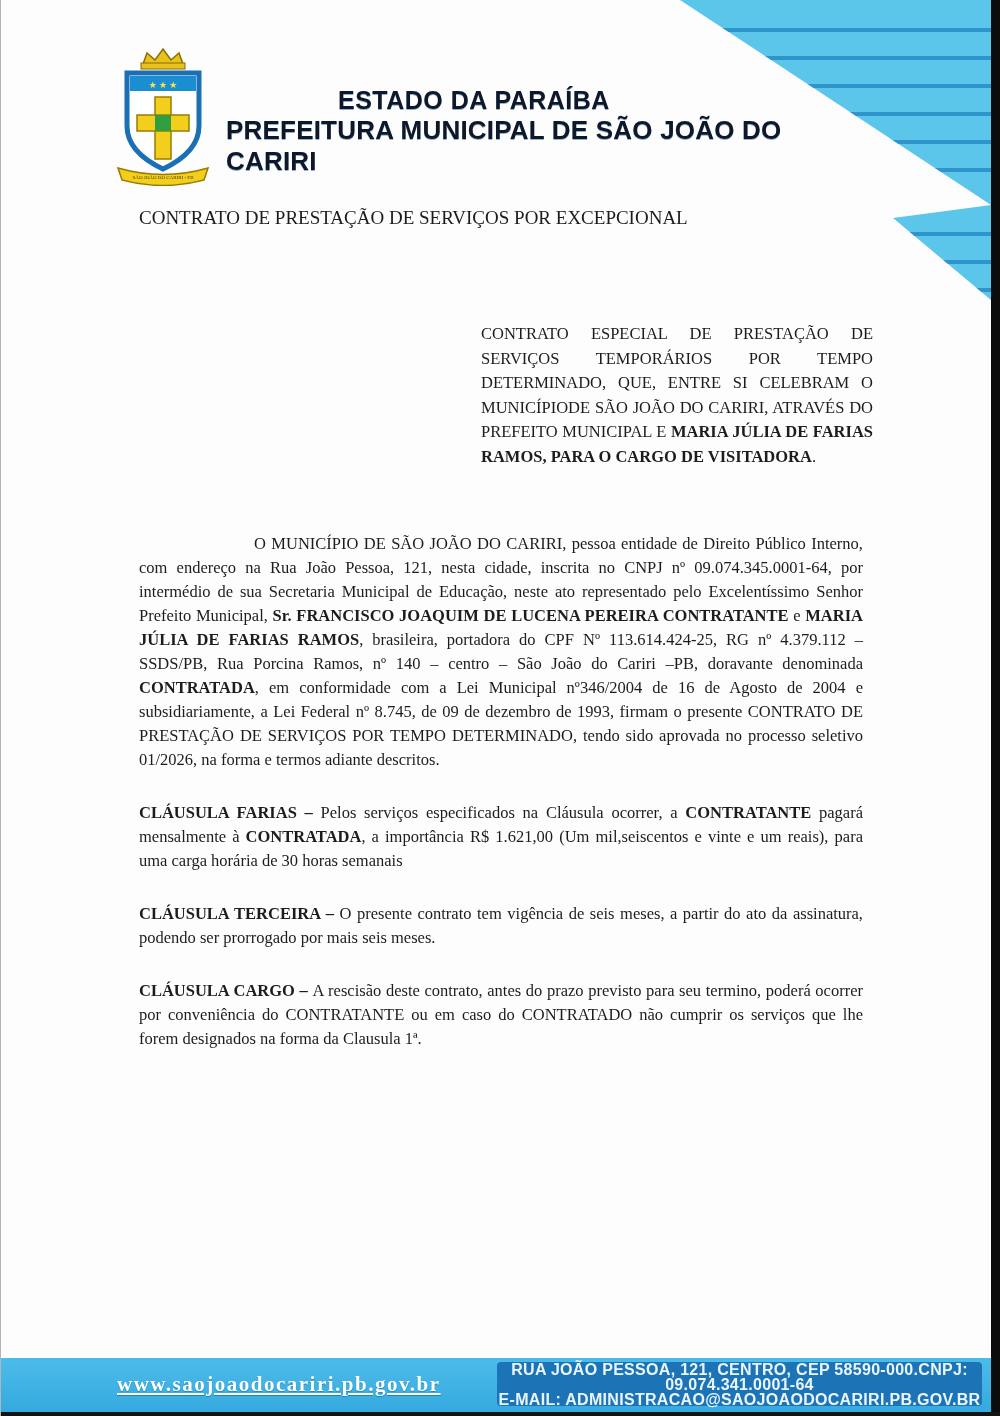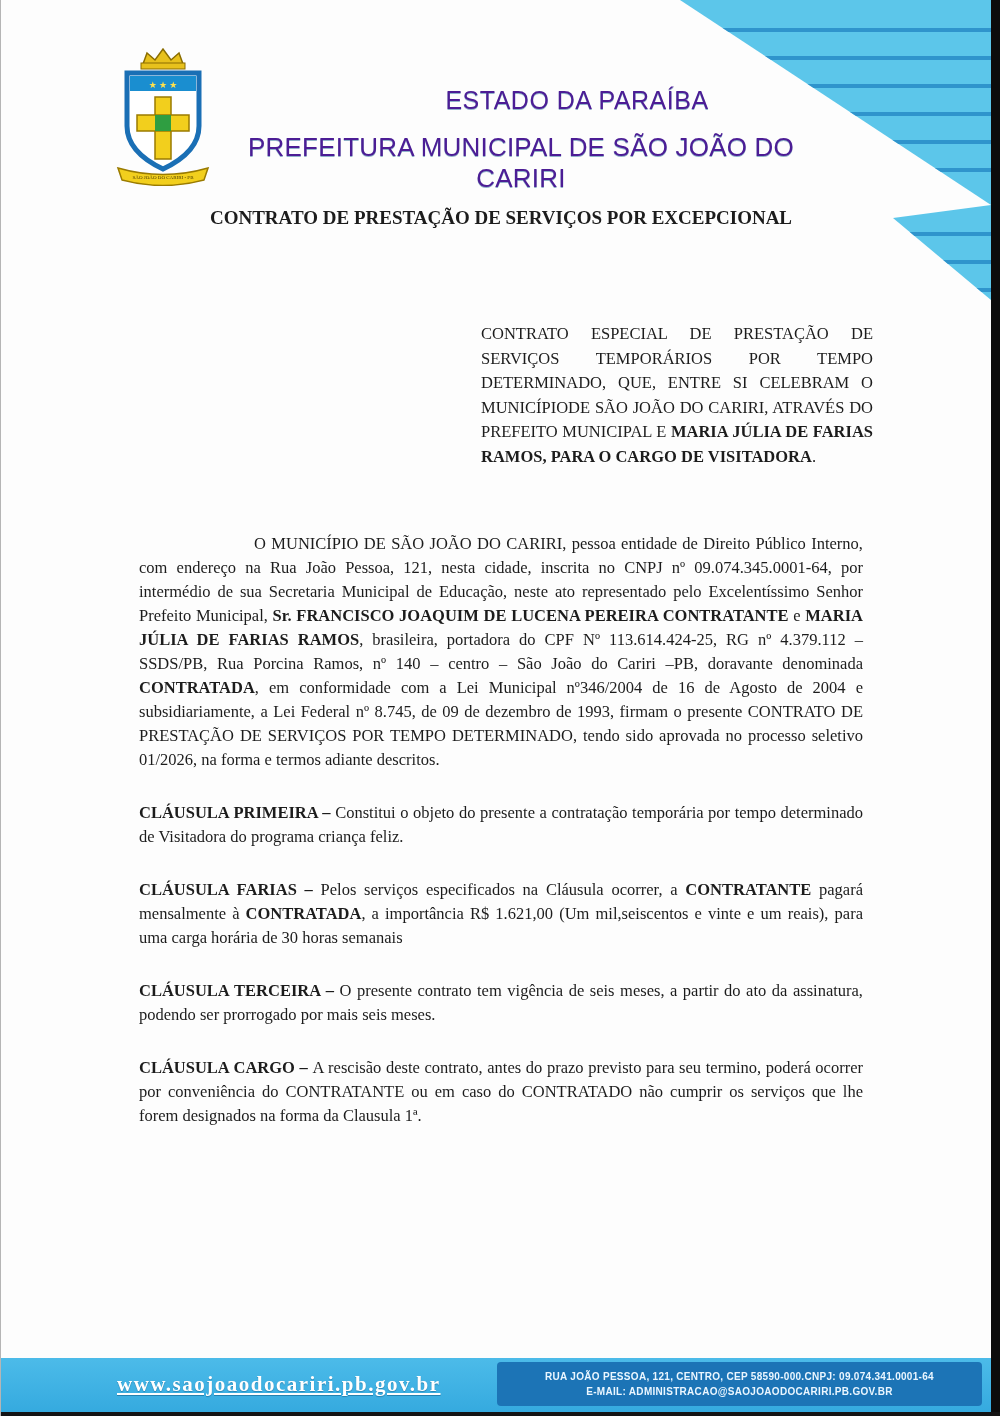--- a/index.html
+++ b/index.html
@@ -15,29 +15,29 @@
   }
   
   .scan-edge-right{position:absolute;top:0;right:0;width:9px;height:100%;background:#0c0c0c;}
   .scan-edge-bottom{position:absolute;left:0;bottom:0;width:100%;height:4px;background:#141414;}
 
   
   .corner-decoration{position:absolute;top:0;right:9px;}
 
   
   .header-logo{position:absolute;left:112px;top:46px;}
-  .header-text{position:absolute;left:225px;top:86px;width:590px;text-align:center;
-    font-family:"Liberation Sans", sans-serif;font-weight:normal;color:#4c1d95;
+  .header-text{position:absolute;left:225px;top:86px;width:590px;text-align:left;
+    font-family:"Liberation Sans", sans-serif;font-weight:bold;color:#0f172a;
     text-shadow:0 1px 0 rgba(16,92,140,.45);}
   .header-line1{font-size:25px;letter-spacing:.5px;padding-left:112px;}
-  .header-line2{font-size:26px;letter-spacing:.2px;margin-top:17px;}
+  .header-line2{font-size:26px;letter-spacing:.2px;margin-top:0;}
 
   
-  .doc-title{position:absolute;left:138px;top:204px;width:724px;text-align:center;
-    font-weight:bold;font-size:19px;line-height:27px;}
+  .doc-title{position:absolute;left:138px;top:204px;width:724px;
+    font-weight:normal;font-size:19px;line-height:27px;}
 
   
   .preamble{position:absolute;left:472px;top:322px;width:392px;
     font-size:16.5px;line-height:24.5px;text-align:justify;margin-left:8px;}
 
   
   .content{position:absolute;left:138px;top:532px;width:724px;
     font-size:16.5px;line-height:24px;text-align:justify;}
   .content p{margin:0 0 29px 0;}
   .body-paragraph{text-indent:115px;}
@@ -47,21 +47,21 @@
   .footer{position:absolute;left:0;bottom:4px;width:991px;height:54px;
     background:linear-gradient(180deg,#4cbbe9 0%,#35aadf 100%);
     font-family:"Liberation Sans", sans-serif;}
   .footer-website{position:absolute;left:116px;top:14px;
     font-family:"Liberation Serif", serif;font-weight:bold;font-size:21px;
     letter-spacing:1.5px;color:#ffffff;text-decoration:underline;
     text-shadow:0 1px 1px rgba(0,60,100,.4);}
   .footer-address{position:absolute;right:10px;top:4px;width:485px;height:44px;
     background:#1c74b6;border-radius:4px;color:#eaf6ff;
     display:flex;flex-direction:column;justify-content:center;align-items:center;
-    font-size:10px;font-weight:bold;letter-spacing:.3px;line-height:15px;text-align:center;}
+    font-size:16px;font-weight:bold;letter-spacing:.3px;line-height:15px;text-align:center;}
 </style>
 </head>
 <body>
 
 <div class="page">
 
   <svg class="corner-decoration" width="311" height="300" viewBox="0 0 311 300">
     <defs>
       <clipPath id="band1">
           <polygon points="0,0 311,0 311,205"></polygon>
@@ -108,21 +108,20 @@
   </div>
 
   <div class="doc-title">
     <div>CONTRATO DE PRESTAÇÃO DE SERVIÇOS POR EXCEPCIONAL</div>
   </div>
 
   <div class="preamble"><span>CONTRATO ESPECIAL DE PRESTAÇÃO DE SERVIÇOS TEMPORÁRIOS POR TEMPO DETERMINADO, QUE, ENTRE SI CELEBRAM O MUNICÍPIODE SÃO JOÃO DO CARIRI, ATRAVÉS DO PREFEITO MUNICIPAL E </span><span class="bold">MARIA JÚLIA DE FARIAS RAMOS, PARA O CARGO DE VISITADORA</span><span>.</span></div>
 
   <div class="content">
     <p class="body-paragraph"><span>O MUNICÍPIO DE SÃO JOÃO DO CARIRI, pessoa entidade de Direito Público Interno, com endereço na Rua João Pessoa, 121, nesta cidade, inscrita no CNPJ nº 09.074.345.0001-64, por intermédio de sua Secretaria Municipal de Educação, neste ato representado pelo Excelentíssimo Senhor Prefeito Municipal, </span><span class="bold">Sr. FRANCISCO JOAQUIM DE LUCENA PEREIRA CONTRATANTE</span><span> e </span><span class="bold">MARIA JÚLIA DE FARIAS RAMOS</span><span>, brasileira, portadora do CPF Nº 113.614.424-25, RG nº 4.379.112 – SSDS/PB, Rua Porcina Ramos, nº 140 – centro – São João do Cariri –PB, doravante denominada </span><span class="bold">CONTRATADA</span><span>, em conformidade com a Lei Municipal nº346/2004 de 16 de Agosto de 2004 e subsidiariamente, a Lei Federal nº 8.745, de 09 de dezembro de 1993, firmam o presente CONTRATO DE PRESTAÇÃO DE SERVIÇOS POR TEMPO DETERMINADO, tendo sido aprovada no processo seletivo 01/2026, na forma e termos adiante descritos.</span></p>
-    <p><span class="bold">CLÁUSULA PRIMEIRA – </span><span>Constitui o objeto do presente a contratação temporária por tempo determinado de Visitadora do programa criança feliz.</span></p>
     <p><span class="bold">CLÁUSULA FARIAS – </span><span>Pelos serviços especificados na Cláusula ocorrer, a </span><span class="bold">CONTRATANTE</span><span> pagará mensalmente à </span><span class="bold">CONTRATADA</span><span>, a importância R$ 1.621,00 (Um mil,seiscentos e vinte e um reais), para uma carga horária de 30 horas semanais</span></p>
     <p><span class="bold">CLÁUSULA TERCEIRA – </span><span>O presente contrato tem vigência de seis meses, a partir do ato da assinatura, podendo ser prorrogado por mais seis meses.</span></p>
     <p><span class="bold">CLÁUSULA CARGO – </span><span>A rescisão deste contrato, antes do prazo previsto para seu termino, poderá ocorrer por conveniência do CONTRATANTE ou em caso do CONTRATADO não cumprir os serviços que lhe forem designados na forma da Clausula 1ª.</span></p>
   </div>
 
   <div class="footer">
     <div class="footer-website">www.saojoaodocariri.pb.gov.br</div>
     <div class="footer-address">
       <div>RUA JOÃO PESSOA, 121, CENTRO, CEP 58590-000.CNPJ: 09.074.341.0001-64</div>
       <div>E-MAIL: ADMINISTRACAO@SAOJOAODOCARIRI.PB.GOV.BR</div>

